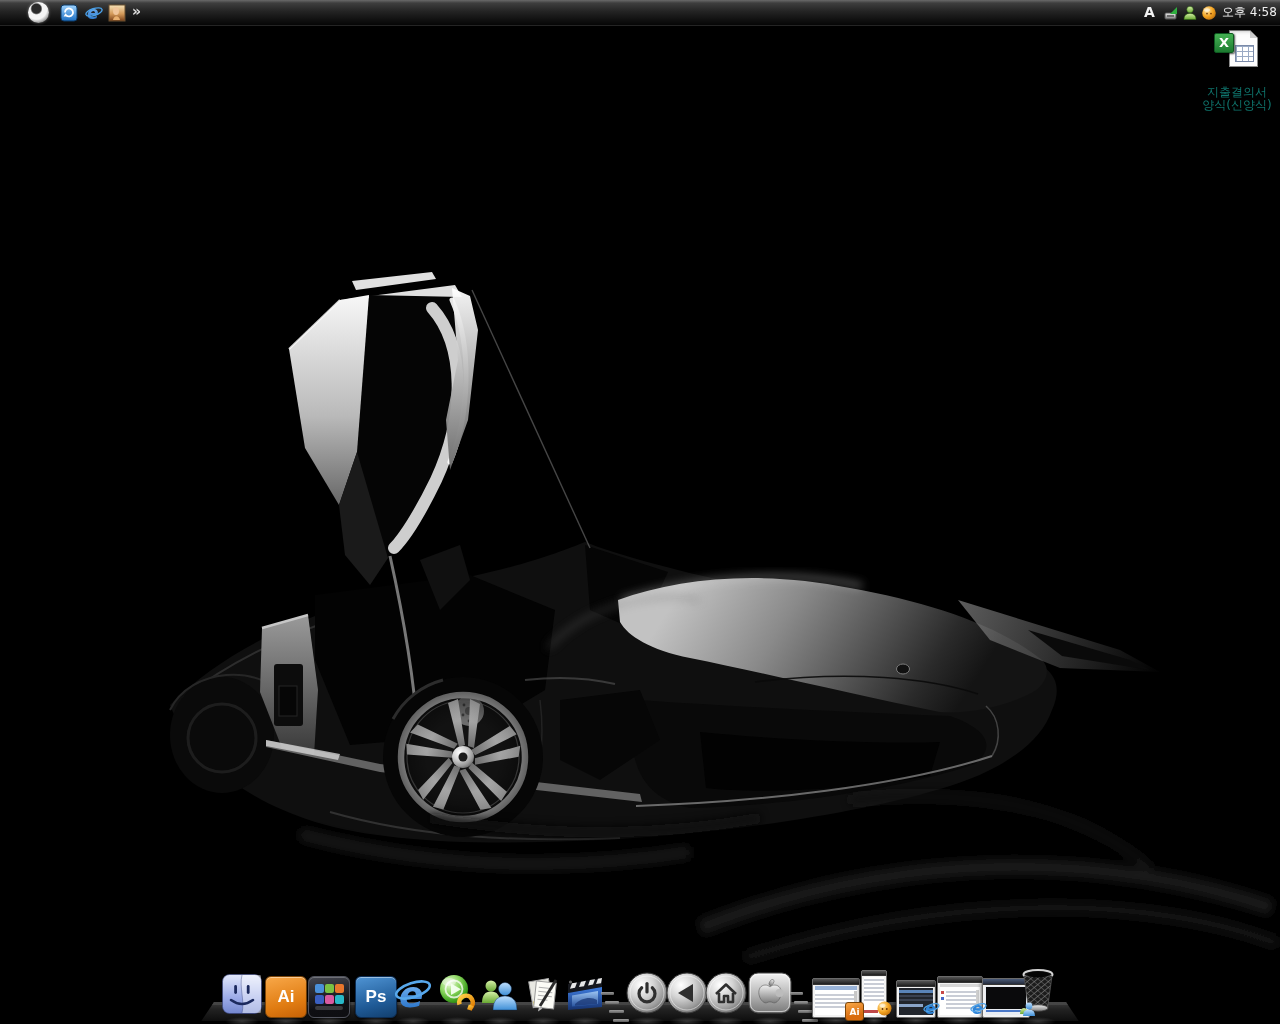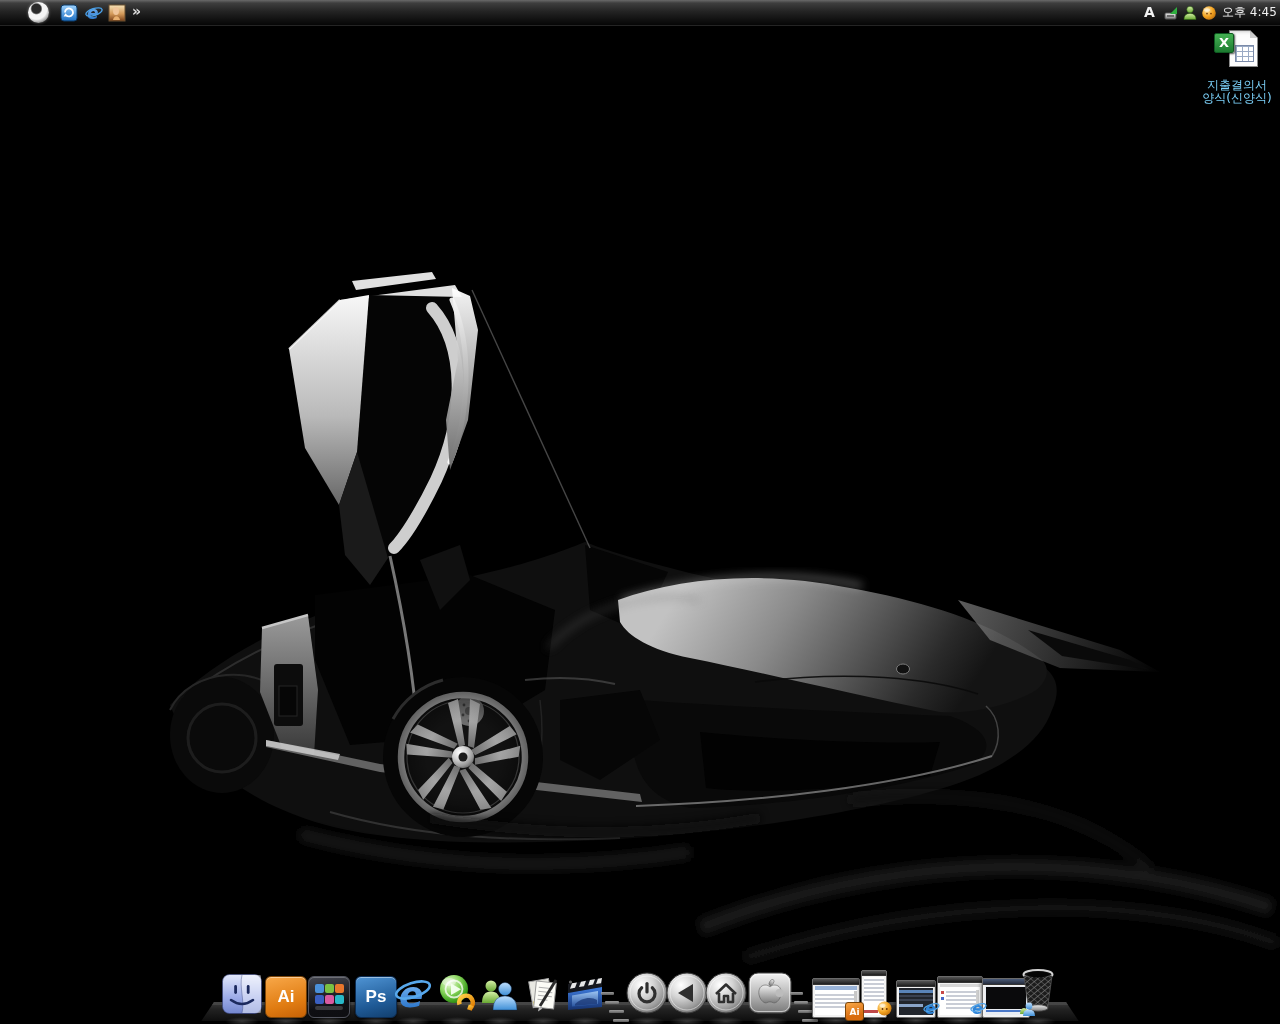--- a/index.html
+++ b/index.html
@@ -38,21 +38,21 @@
   .xl-grid{
     position:absolute;right:3px;bottom:4px;width:17px;height:15px;background:#fff;border:1px solid #7a8aa8;
     background-image:linear-gradient(#9aaac4 1px,transparent 1px),linear-gradient(90deg,#9aaac4 1px,transparent 1px);
     background-size:100% 5px,6px 100%;
   }
   .xl-x{
     position:absolute;left:0;top:3px;width:18px;height:18px;border:1px solid #0e5a20;border-radius:2px;
     background:linear-gradient(#46b254,#1c7a30);color:#fff;font-weight:bold;font-size:13px;line-height:18px;text-align:center;
     box-shadow:1px 1px 2px rgba(0,0,0,.7);
   }
-  .di-label{margin-top:13px;color:#7dd3fc;font-size:12px;line-height:13px;text-shadow:1px 1px 2px #000,0 0 3px #000;text-align:center;}
+  .di-label{margin-top:20px;color:#0f766e;font-size:12px;line-height:13px;text-shadow:1px 1px 2px #000,0 0 3px #000;text-align:center;}
   
   .dock{position:absolute;left:0;top:975px;width:1280px;height:49px;z-index:30;}
   .shelf{position:absolute;left:0;top:0;}
   .di{position:absolute;bottom:6px;}
   .di::after{
     content:"";position:absolute;left:8%;right:8%;bottom:-8px;height:9px;border-radius:50%;
     background:radial-gradient(ellipse at center,rgba(255,255,255,.20),rgba(255,255,255,0) 70%);
   }
   .tile{
     width:40px;height:40px;border-radius:6px;display:flex;align-items:center;justify-content:center;
@@ -336,21 +336,21 @@
 
   <div class="mb-item tray-ic" style="left:1201px">
     <svg width="16" height="16">
         <circle cx="8" cy="8" r="6.8" fill="url(#gOB)"></circle>
         <ellipse cx="6" cy="5" rx="3" ry="1.8" fill="#fff" opacity=".5"></ellipse>
         <circle cx="6" cy="8.6" r=".9" fill="#7a3c08"></circle>
         <circle cx="10" cy="8.6" r=".9" fill="#7a3c08"></circle>
       </svg>
   </div>
 
-  <span class="mb-item clock">오후 4:45</span>
+  <span class="mb-item clock">오후 4:58</span>
 </div>
 
 <div class="desktop-icon">
   <div class="xl-art">
     <div class="xl-page">
       <div class="xl-grid"></div>
     </div>
     <div class="xl-x">X</div>
   </div>
   <div class="di-label">

